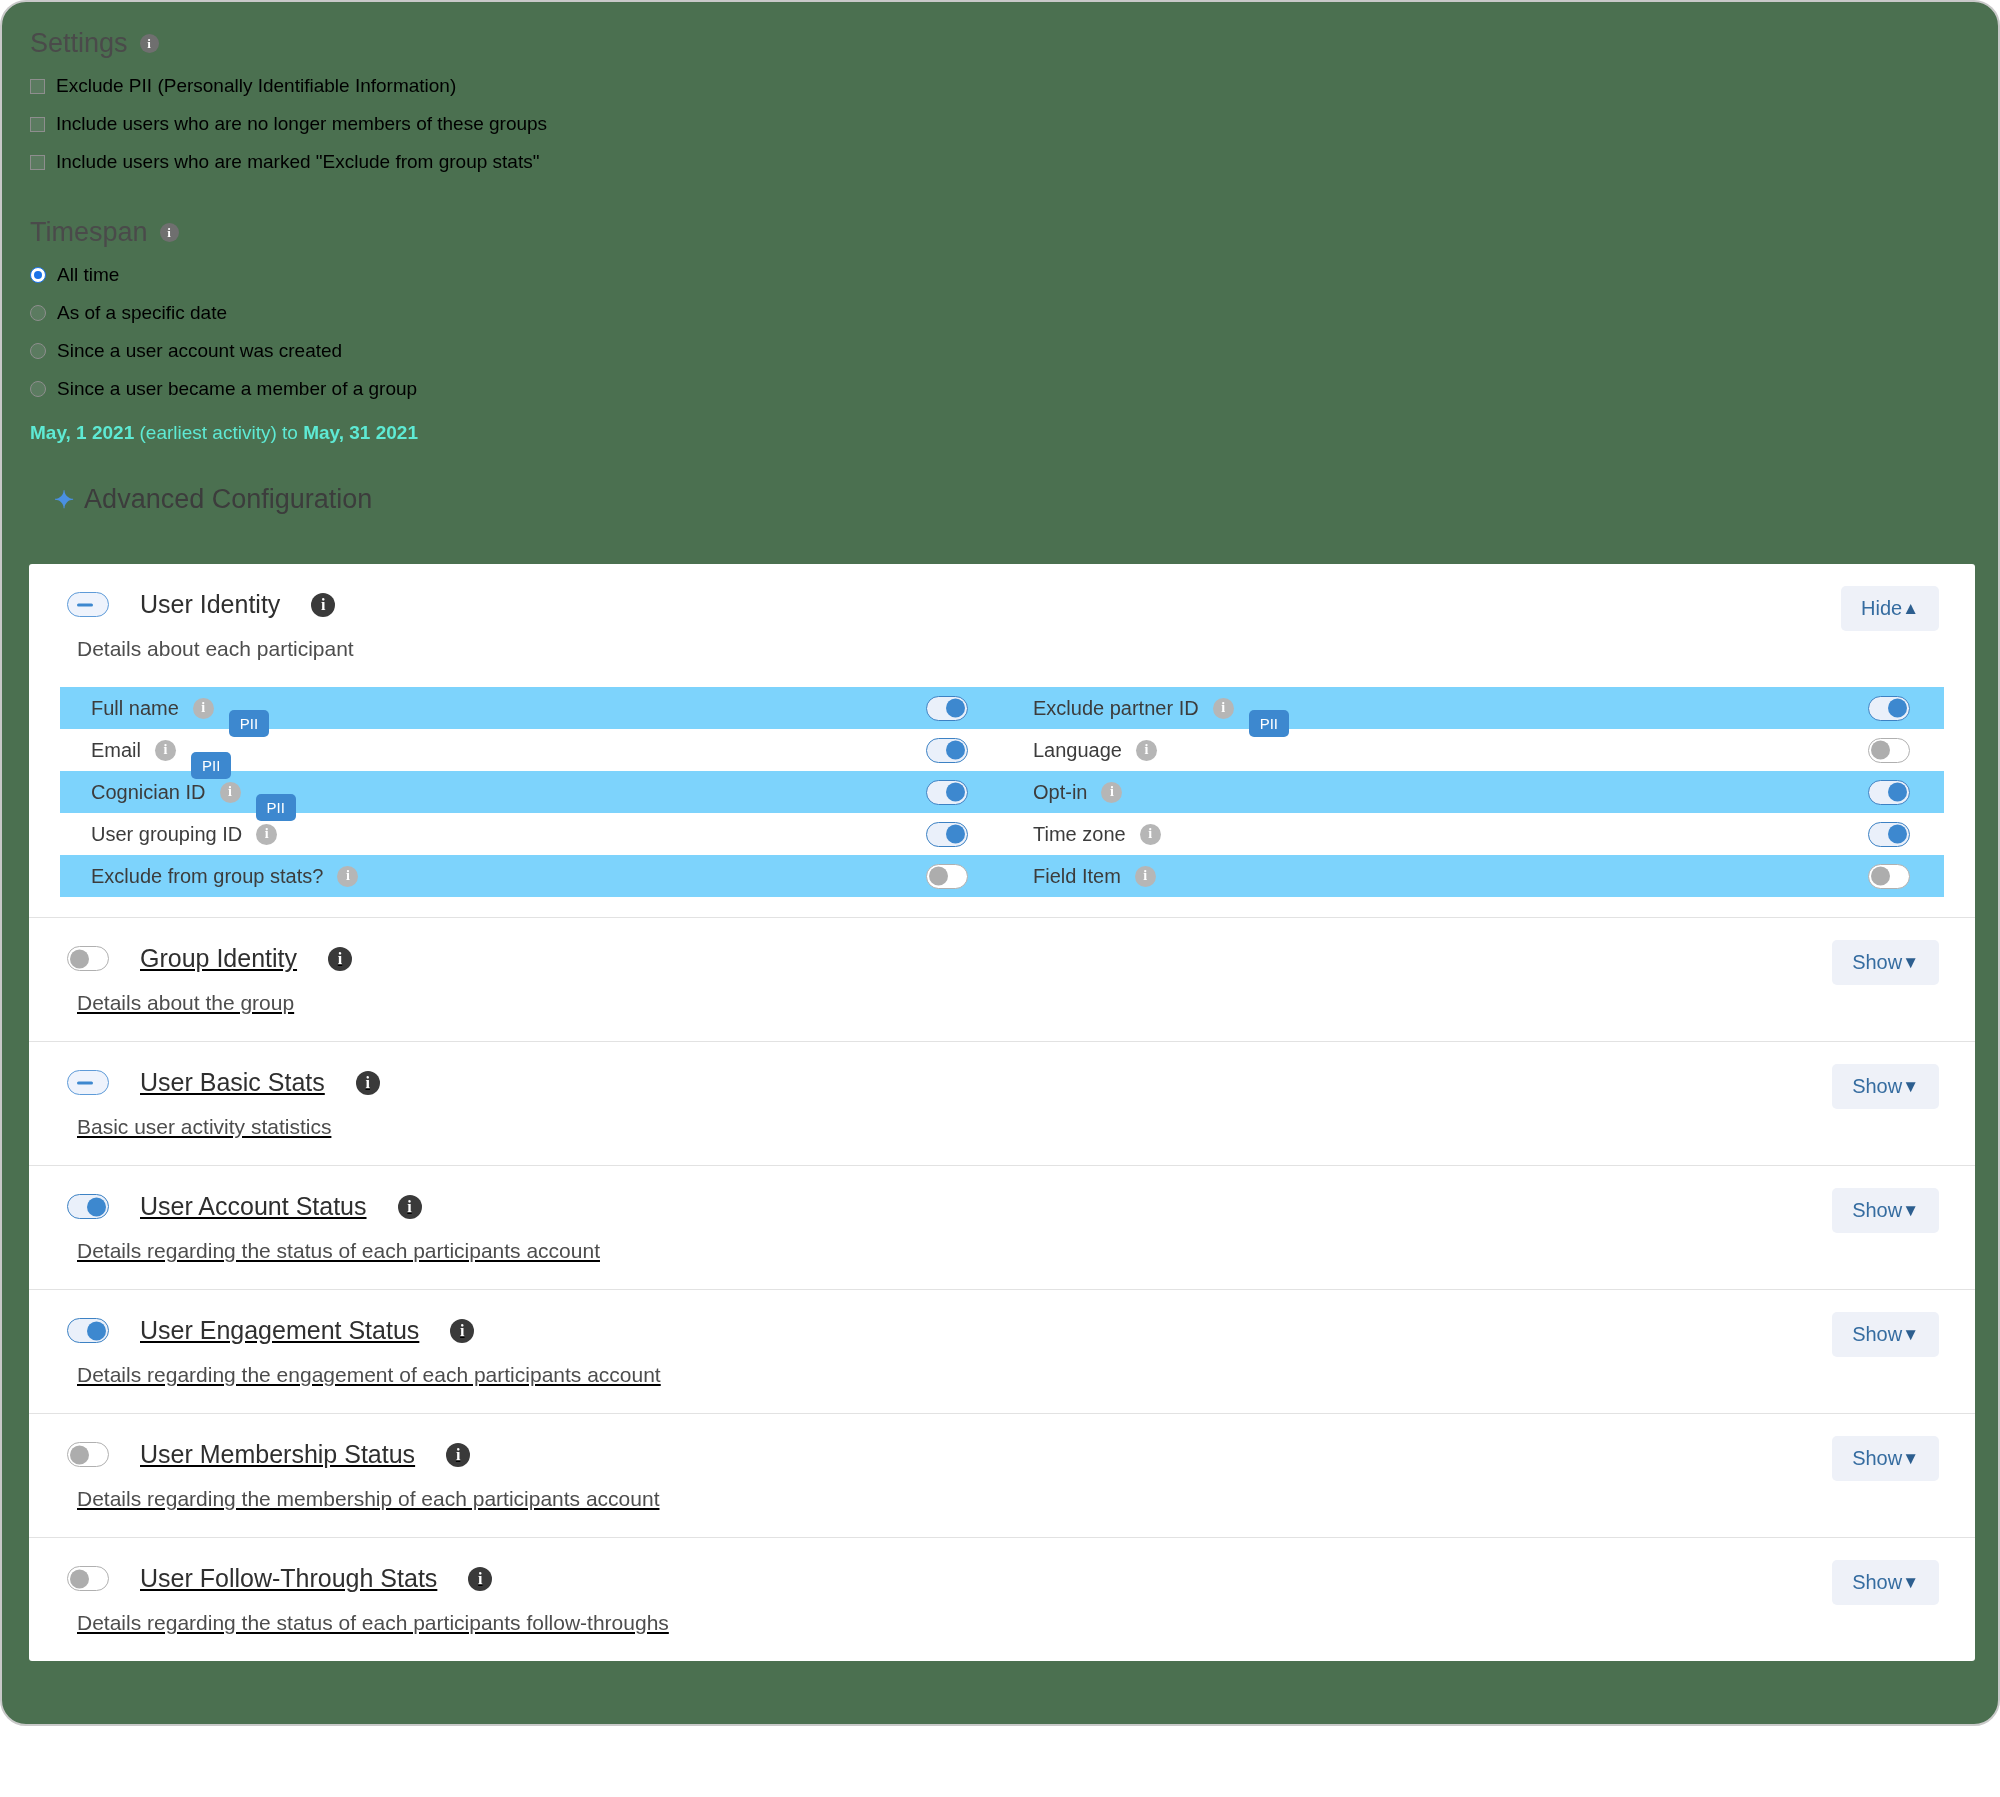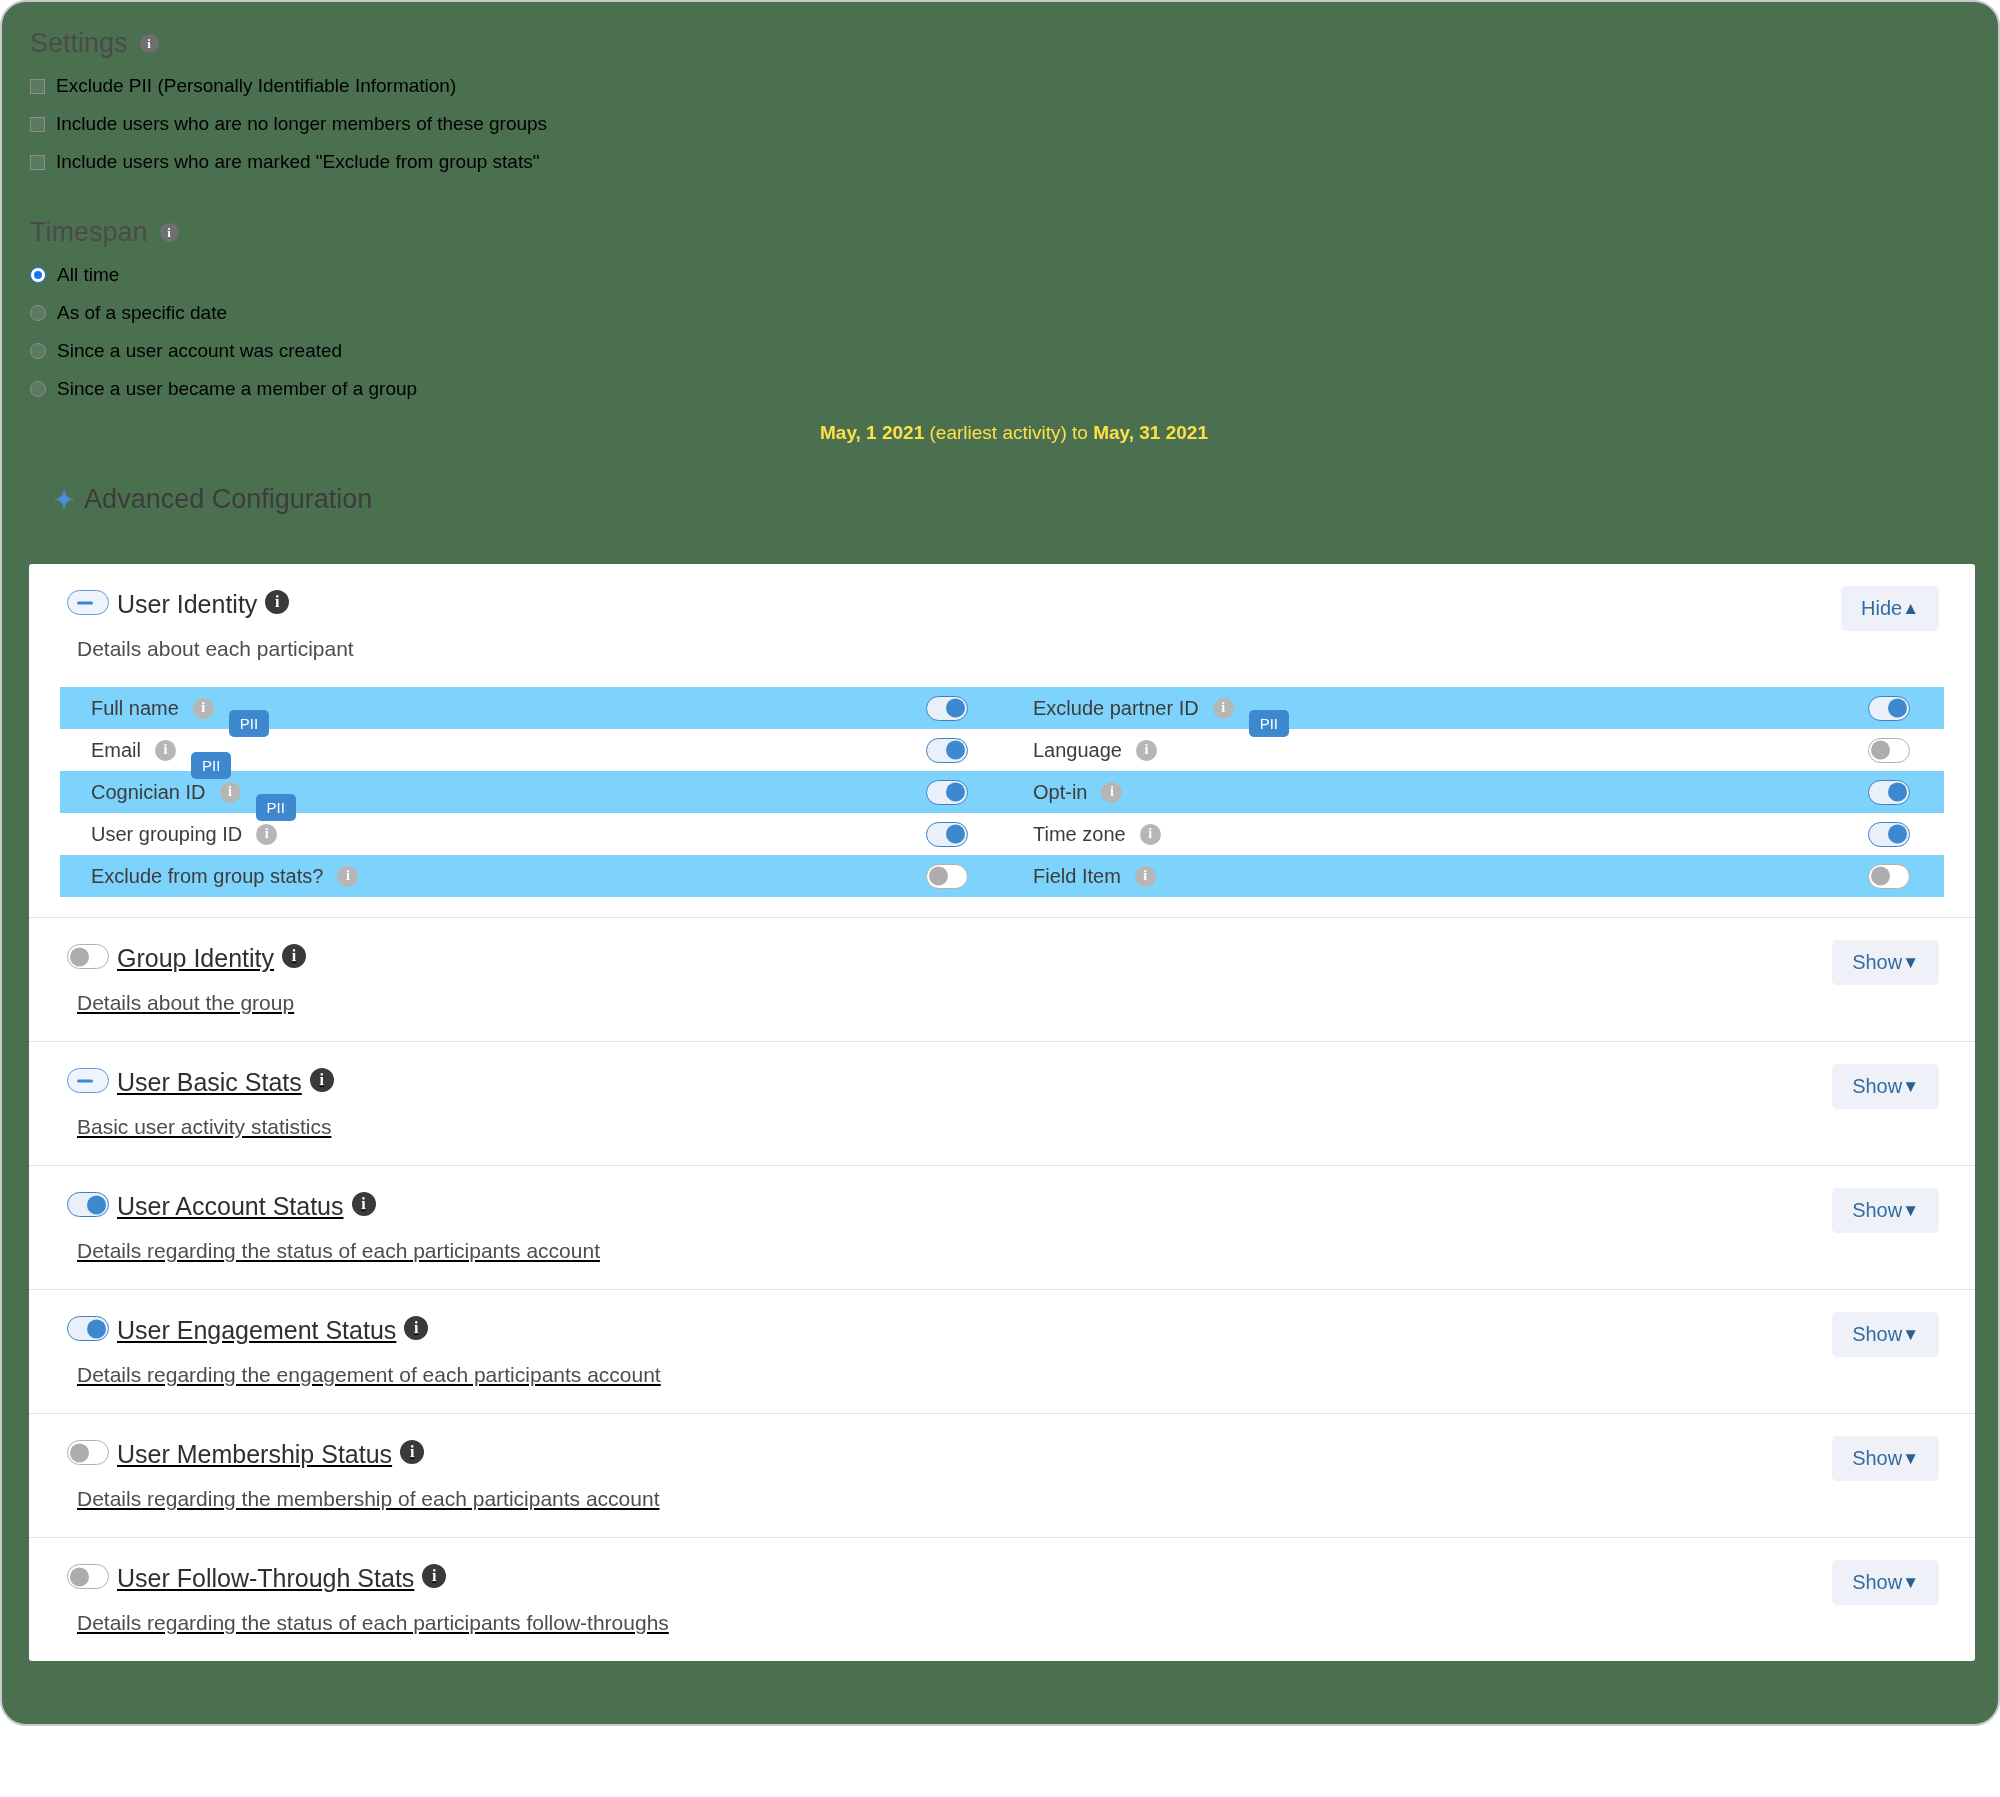--- a/index.html
+++ b/index.html
@@ -76,24 +76,23 @@
   }
   .radio.on::after {
     content: "";
     position: absolute;
     left: 3px; top: 3px;
     width: 8px; height: 8px;
     border-radius: 50%;
     background: #1a73e8;
   }
   .daterange {
-    color: #fde047;
+    color: #5eead4;
     font-size: 19px;
     margin: 22px 0 0 0;
-    text-align: center;
   }
   .daterange b { font-weight: 700; }
 
   .adv {
     display: flex;
     align-items: center;
     gap: 10px;
     margin: 40px 0 18px 24px;
     color: #3c3c3c;
     font-size: 27px;
@@ -114,21 +113,22 @@
     background: #ffffff;
     border-radius: 3px;
     overflow: hidden;
   }
 
   .section { position: relative; }
   .section + .section { border-top: 1px solid #e2e2e2; text-decoration: underline; }
 
   .sec-head {
     display: flex;
-    gap: 8px;
+    align-items: center;
+    gap: 31px;
     padding: 26px 0 0 38px;
   }
   .sec-title {
     font-size: 25px;
     color: #2f2f2f;
   }
   .info-dk {
     width: 24px; height: 24px;
     border-radius: 50%;
     background: #3a3a3a;

